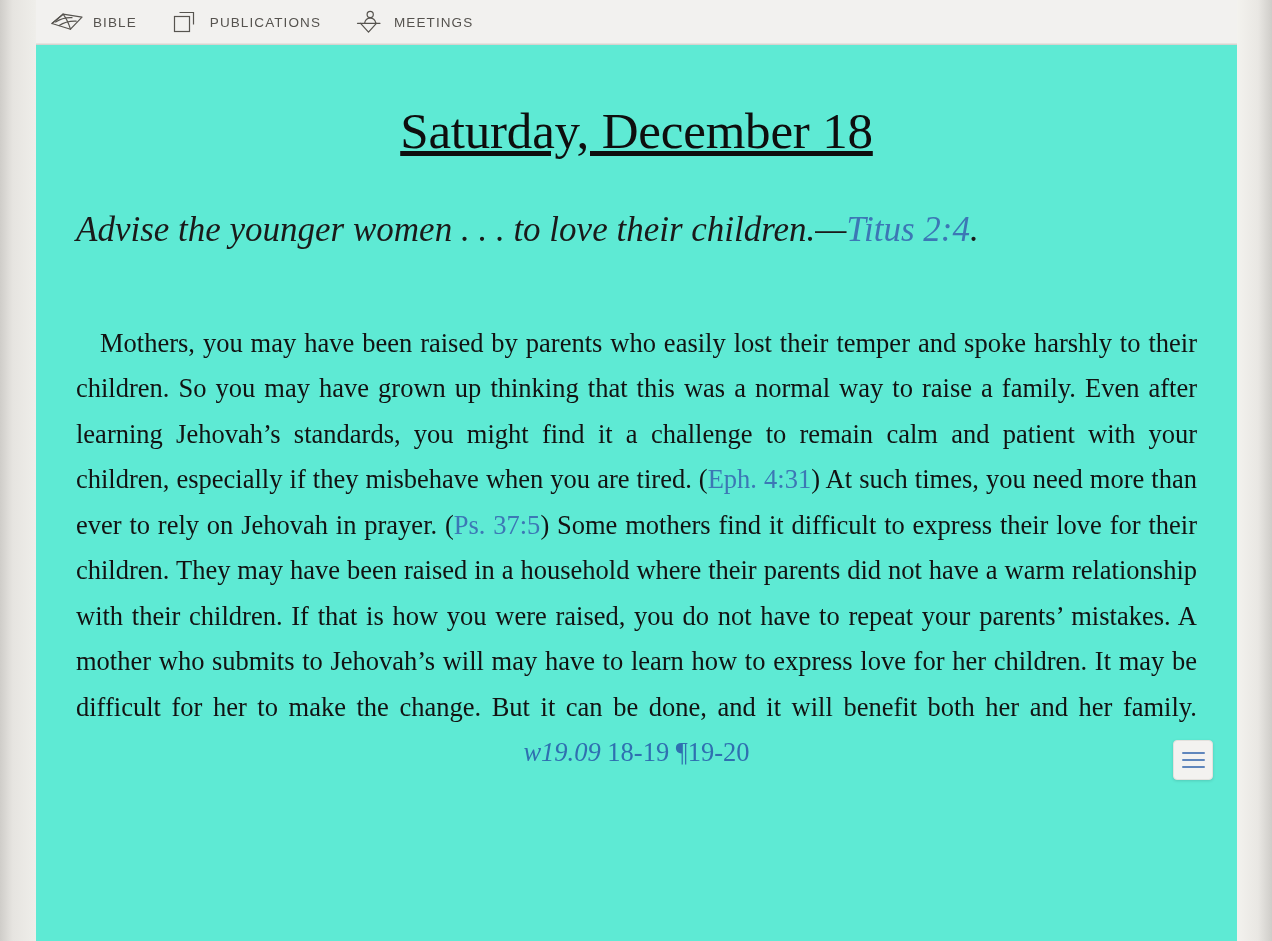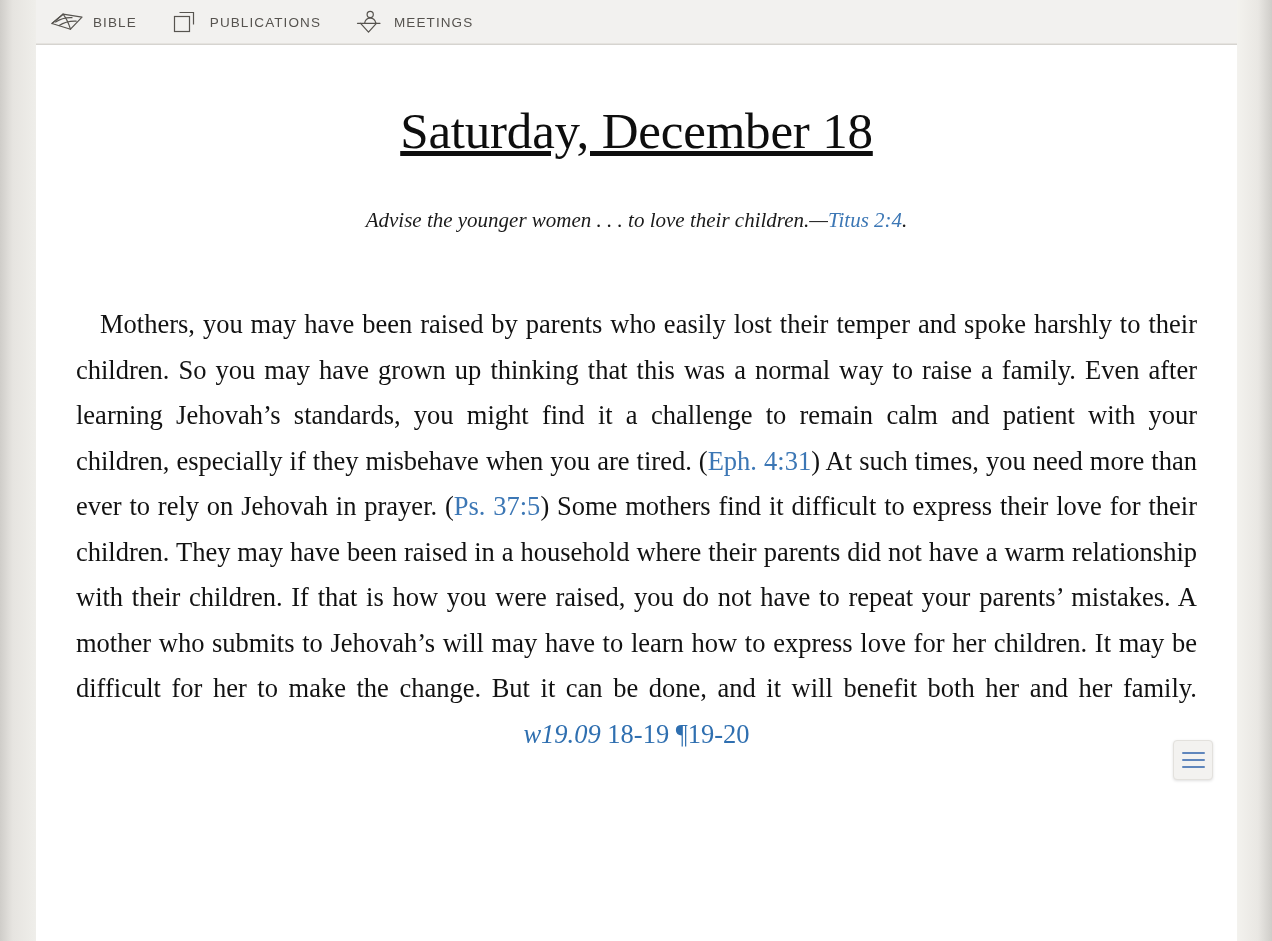--- a/index.html
+++ b/index.html
@@ -32,21 +32,21 @@
     background: linear-gradient(to left, #cfcdc9 0%, #e9e7e3 40%, #f3f2ee 100%);
   }
 
   
   .page {
     position: absolute;
     left: 36px;
     top: 0;
     width: 1201px;
     height: 941px;
-    background: #ffffff;
+    background: #5eead4;
   }
 
   
   .topnav {
     height: 45px;
     background: #f2f1ef;
     border-bottom: 1px solid #d6d4d0;
     display: flex;
     align-items: center;
     padding-left: 14px;
@@ -91,23 +91,22 @@
     font-size: 51px;
     font-weight: 400;
     color: #0e0e0e;
     letter-spacing: -0.2px;
     line-height: 1.1;
     margin-top: 58px;
     text-decoration: underline;
   }
 
   .theme-scripture {
-    text-align: center;
     font-style: italic;
-    font-size: 21px;
+    font-size: 35px;
     color: #1a1a1a;
     margin-top: 48px;
     line-height: 1.3;
   }
 
   .theme-scripture .cite-link {
     color: #3c77b5;
     font-style: italic;
     cursor: pointer;
   }

